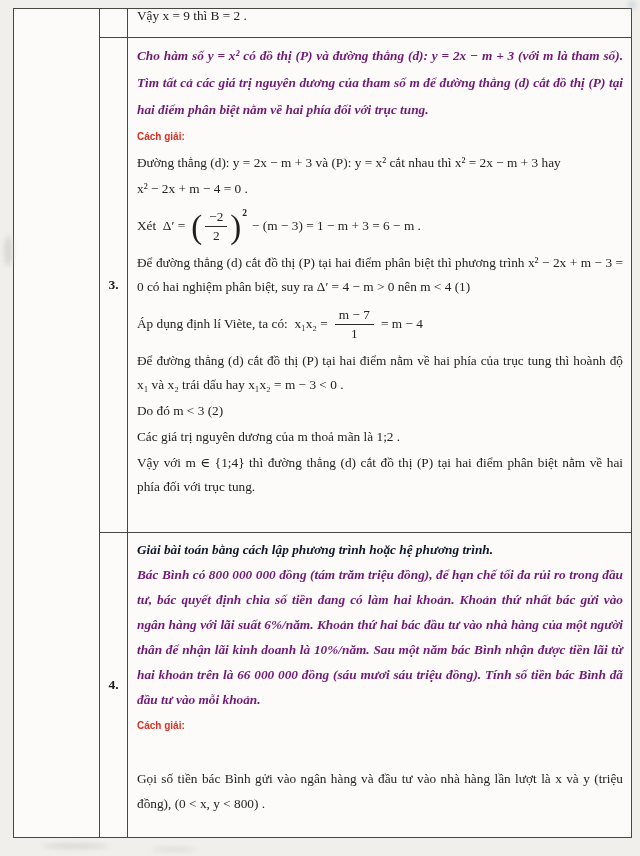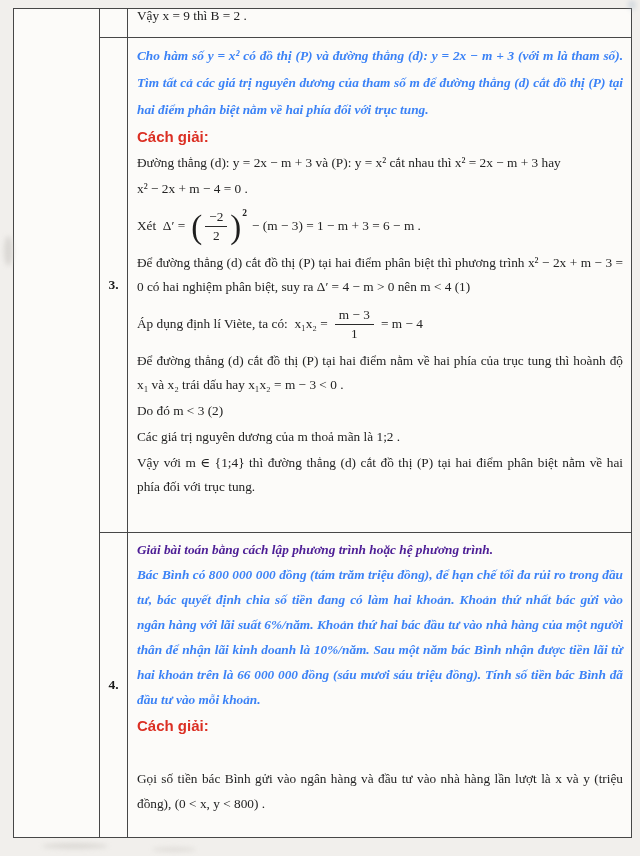--- a/index.html
+++ b/index.html
@@ -22,31 +22,31 @@
   .col1{grid-column:1;grid-row:1 / span 3;border-right:1.5px solid #474747;}
   .numcell{grid-column:2;border-right:1.5px solid #474747;
     display:flex;align-items:center;justify-content:center;
     font-weight:700;font-size:13.5px;color:#1a1a1a;}
   .bb{border-bottom:1.5px solid #474747;}
   .content{grid-column:3;padding:2px 8px 17px 9px;font-size:13.3px;}
   .content-r1{display:flex;align-items:center;}
   .content-r2{padding-top:4px;}
   .content-r3{padding-top:4px;}
   .statement{
-    font-weight:700;font-style:italic;color:#3b82f6;
+    font-weight:700;font-style:italic;color:#701a75;
     text-align:justify;line-height:27px;margin:0 0 2px 0;
   }
   .statement-intro{
-    font-weight:700;font-style:italic;color:#4c1d95;
+    font-weight:700;font-style:italic;color:#0f172a;
     line-height:25px;margin:0;
   }
   .statement-r3{line-height:25px;}
   .sol-label{
     color:#db2f23;font-weight:700;line-height:24px;margin:2px 0;
-    font-family:"Liberation Sans","DejaVu Sans",sans-serif;font-size:15px;
+    font-family:"Liberation Sans","DejaVu Sans",sans-serif;font-size:10px;
   }
   .sline{line-height:24px;margin:0 0 2px 0;}
   .r3 .sline{line-height:25px;margin-top:28px;}
   .just{text-align:justify;}
   .frac-line{
     display:flex;align-items:center;height:46px;margin:0 0 2px 0;
   }
   .frac-line .pre{margin-right:5px;white-space:pre;}
   .frac-line .post{margin-left:5px;white-space:pre;}
   .bigparen{font-size:33px;line-height:1;font-weight:400;
@@ -90,21 +90,21 @@
             <span class="den">2</span>
           </span>
           <span class="bigparen">)</span>
           <span class="exp">2</span>
           <span class="post">− (m − 3) = 1 − m + 3 = 6 − m .</span>
         </div>
         <div class="sline just">Để đường thẳng (d) cắt đồ thị (P) tại hai điểm phân biệt thì phương trình x² − 2x + m − 3 = 0  có hai nghiệm phân biệt, suy ra  Δ′ = 4 − m &gt; 0  nên  m &lt; 4  (1)</div>
         <div class="frac-line">
           <span class="pre">Áp dụng định lí Viète, ta có:  x₁x₂ =</span>
           <span class="frac">
-            <span class="num">m − 3</span>
+            <span class="num">m − 7</span>
             <span class="den">1</span>
           </span>
           <span class="post">= m − 4</span>
         </div>
         <div class="sline just">Để đường thẳng (d) cắt đồ thị (P) tại hai điểm nằm về hai phía của trục tung thì hoành độ  x₁  và  x₂  trái dấu hay  x₁x₂ = m − 3 &lt; 0 .</div>
         <div class="sline">Do đó  m &lt; 3  (2)</div>
         <div class="sline">Các giá trị nguyên dương của m thoả mãn là  1;2 .</div>
         <div class="sline just">Vậy với  m ∈ {1;4}  thì đường thẳng (d) cắt đồ thị (P) tại hai điểm phân biệt nằm về hai phía đối với trục tung.</div>
       </div>
   </div>

